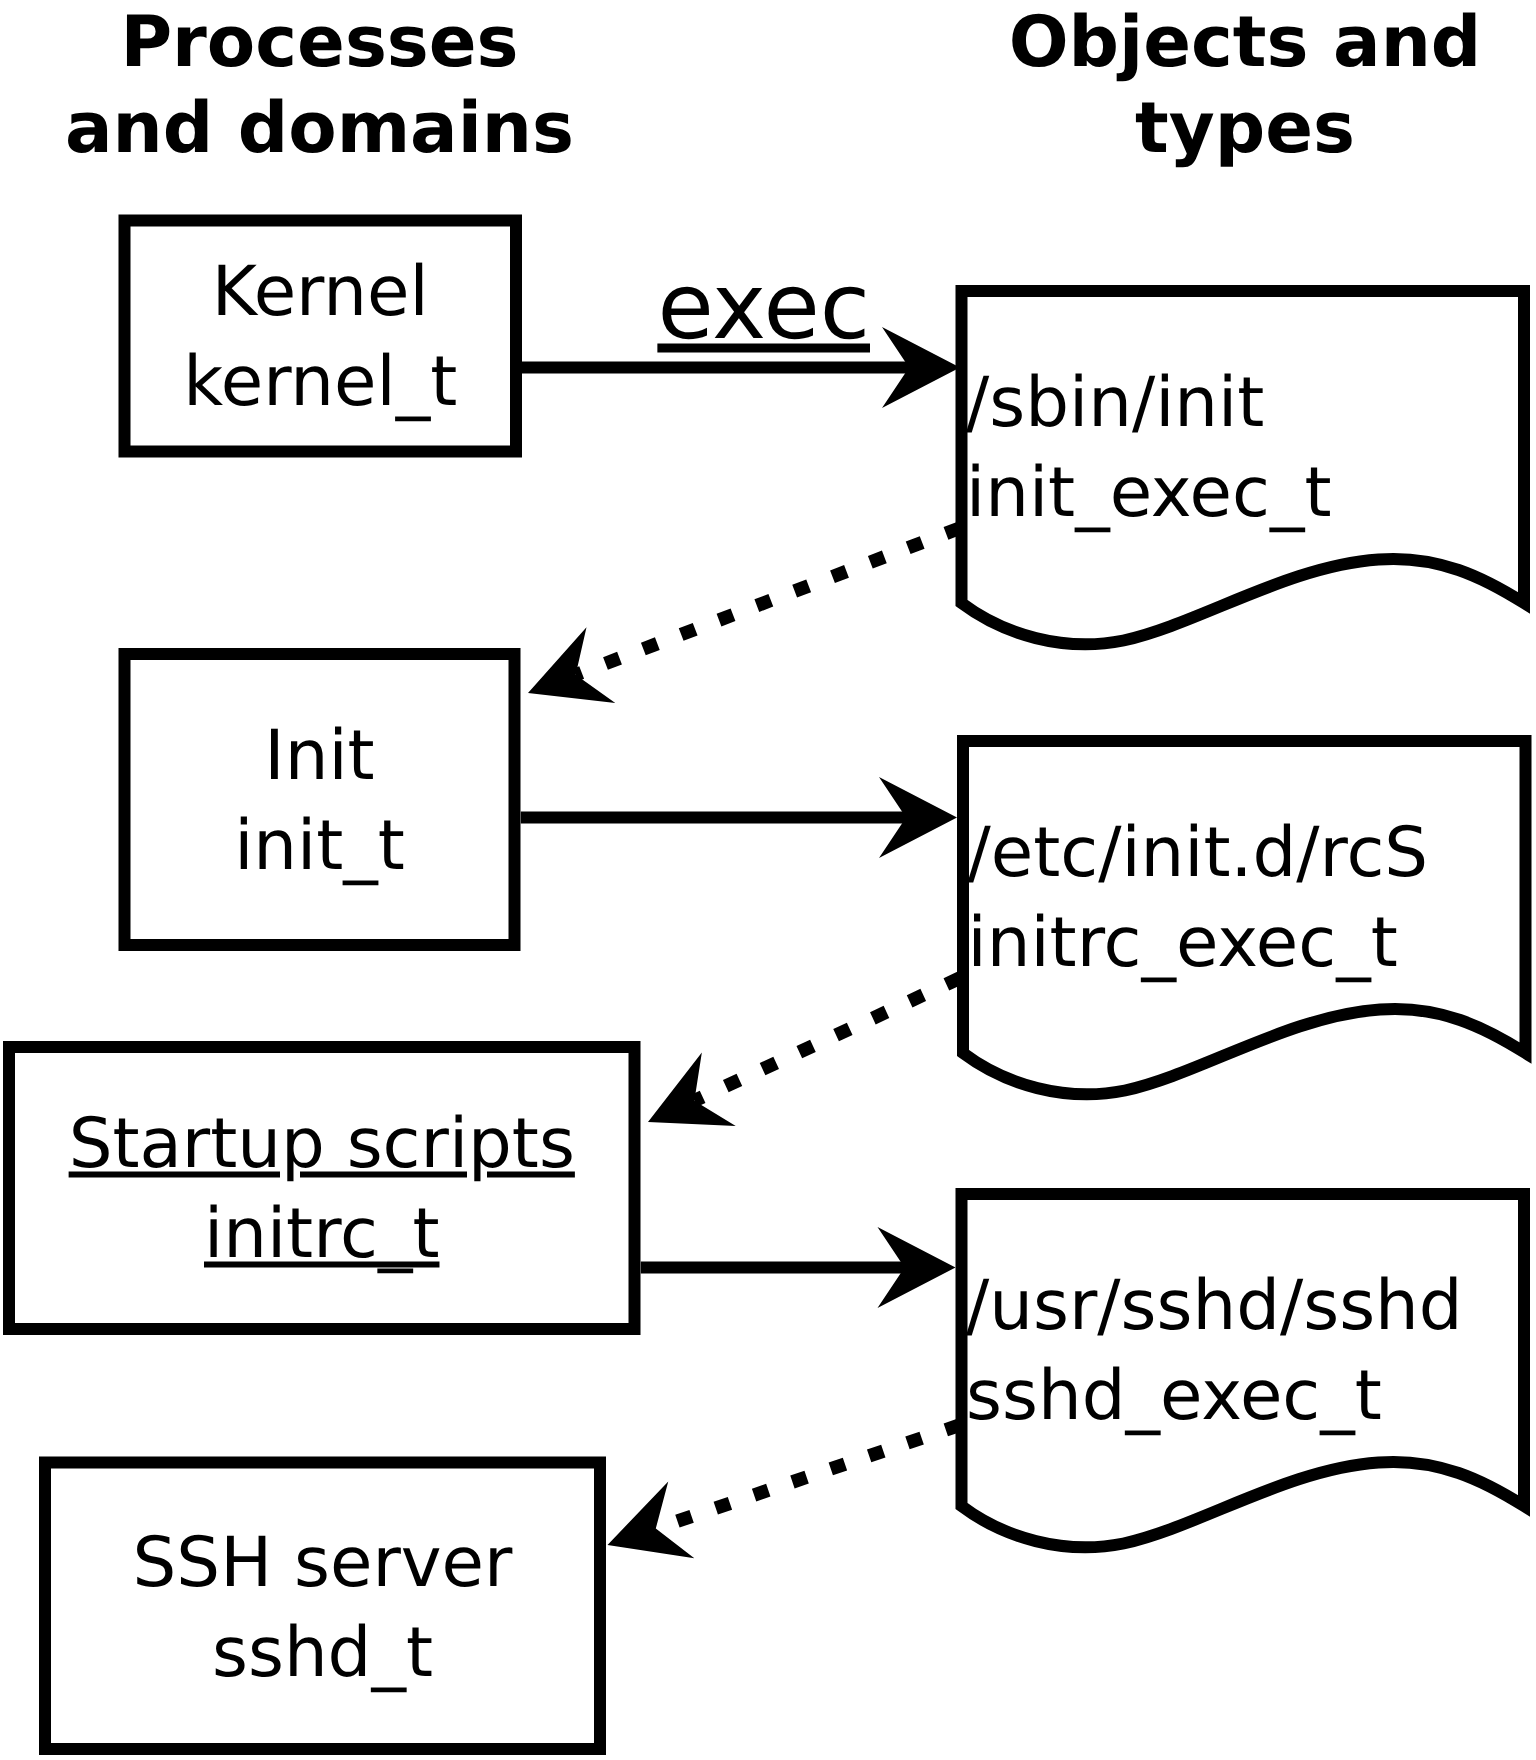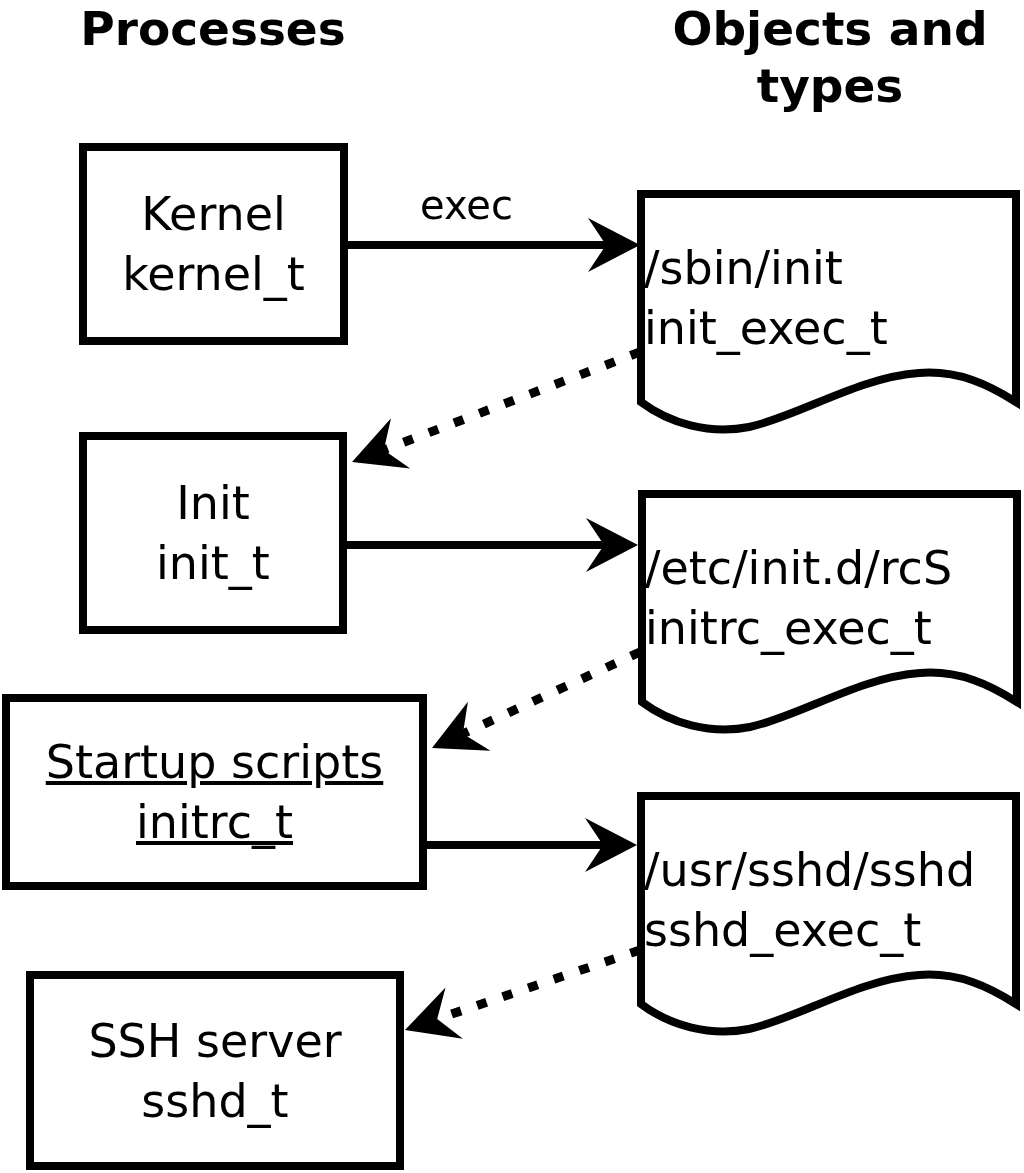--- a/index.html
+++ b/index.html
@@ -48,24 +48,25 @@
     align-items: flex-start;
     justify-content: center;
     font-size: 46px;
     line-height: 60px;
     text-align: center;
     white-space: nowrap;
     pointer-events: none;
   }
   .edge-label {
     position: absolute;
-    font-size: 40px;
+    font-size: 61px;
     line-height: 50px;
-    text-align: left;
+    text-align: right;
     white-space: nowrap;
+    text-decoration: underline;
   }
   .doc-shape { fill: #ffffff; stroke: #000000; stroke-width: 8; }
   .solid-line { stroke: #000000; stroke-width: 8; }
   .dotted-line { stroke: #000000; stroke-width: 9; stroke-dasharray: 10 17; }
   .head { fill: #000000; stroke: none; }
 </style>
 </head>
 <body>
 
 <div class="stage">
@@ -110,27 +111,28 @@
     </g>
 
     <g>
       <line class="dotted-line" x1="640" y1="950" x2="437.2" y2="1019"></line>
       <polygon class="head" points="405,1030 445.5,987.6 437.2,1019 462.9,1038.8"></polygon>
     </g>
   </svg>
 
   <div class="hdr" style="left:20px; top:0px; width:386px;">
     <span>Processes</span>
+    <span>and domains</span>
   </div>
   <div class="hdr" style="left:637px; top:0px; width:386px;">
     <span>Objects and</span>
     <span>types</span>
   </div>
 
-  <div class="pbox" style="left:79px; top:143px; width:269px; height:202px;">
+  <div class="pbox" style="left:79px; top:143px; width:269px; height:162px;">
     <span>Kernel</span>
     <span>kernel_t</span>
   </div>
   <div class="pbox" style="left:79px; top:432px; width:268px; height:202px;">
     <span>Init</span>
     <span>init_t</span>
   </div>
   <div class="pbox" style="left:2px; top:694px; width:425px; height:196px;text-decoration:underline;">
     <span>Startup scripts</span>
     <span>initrc_t</span>

